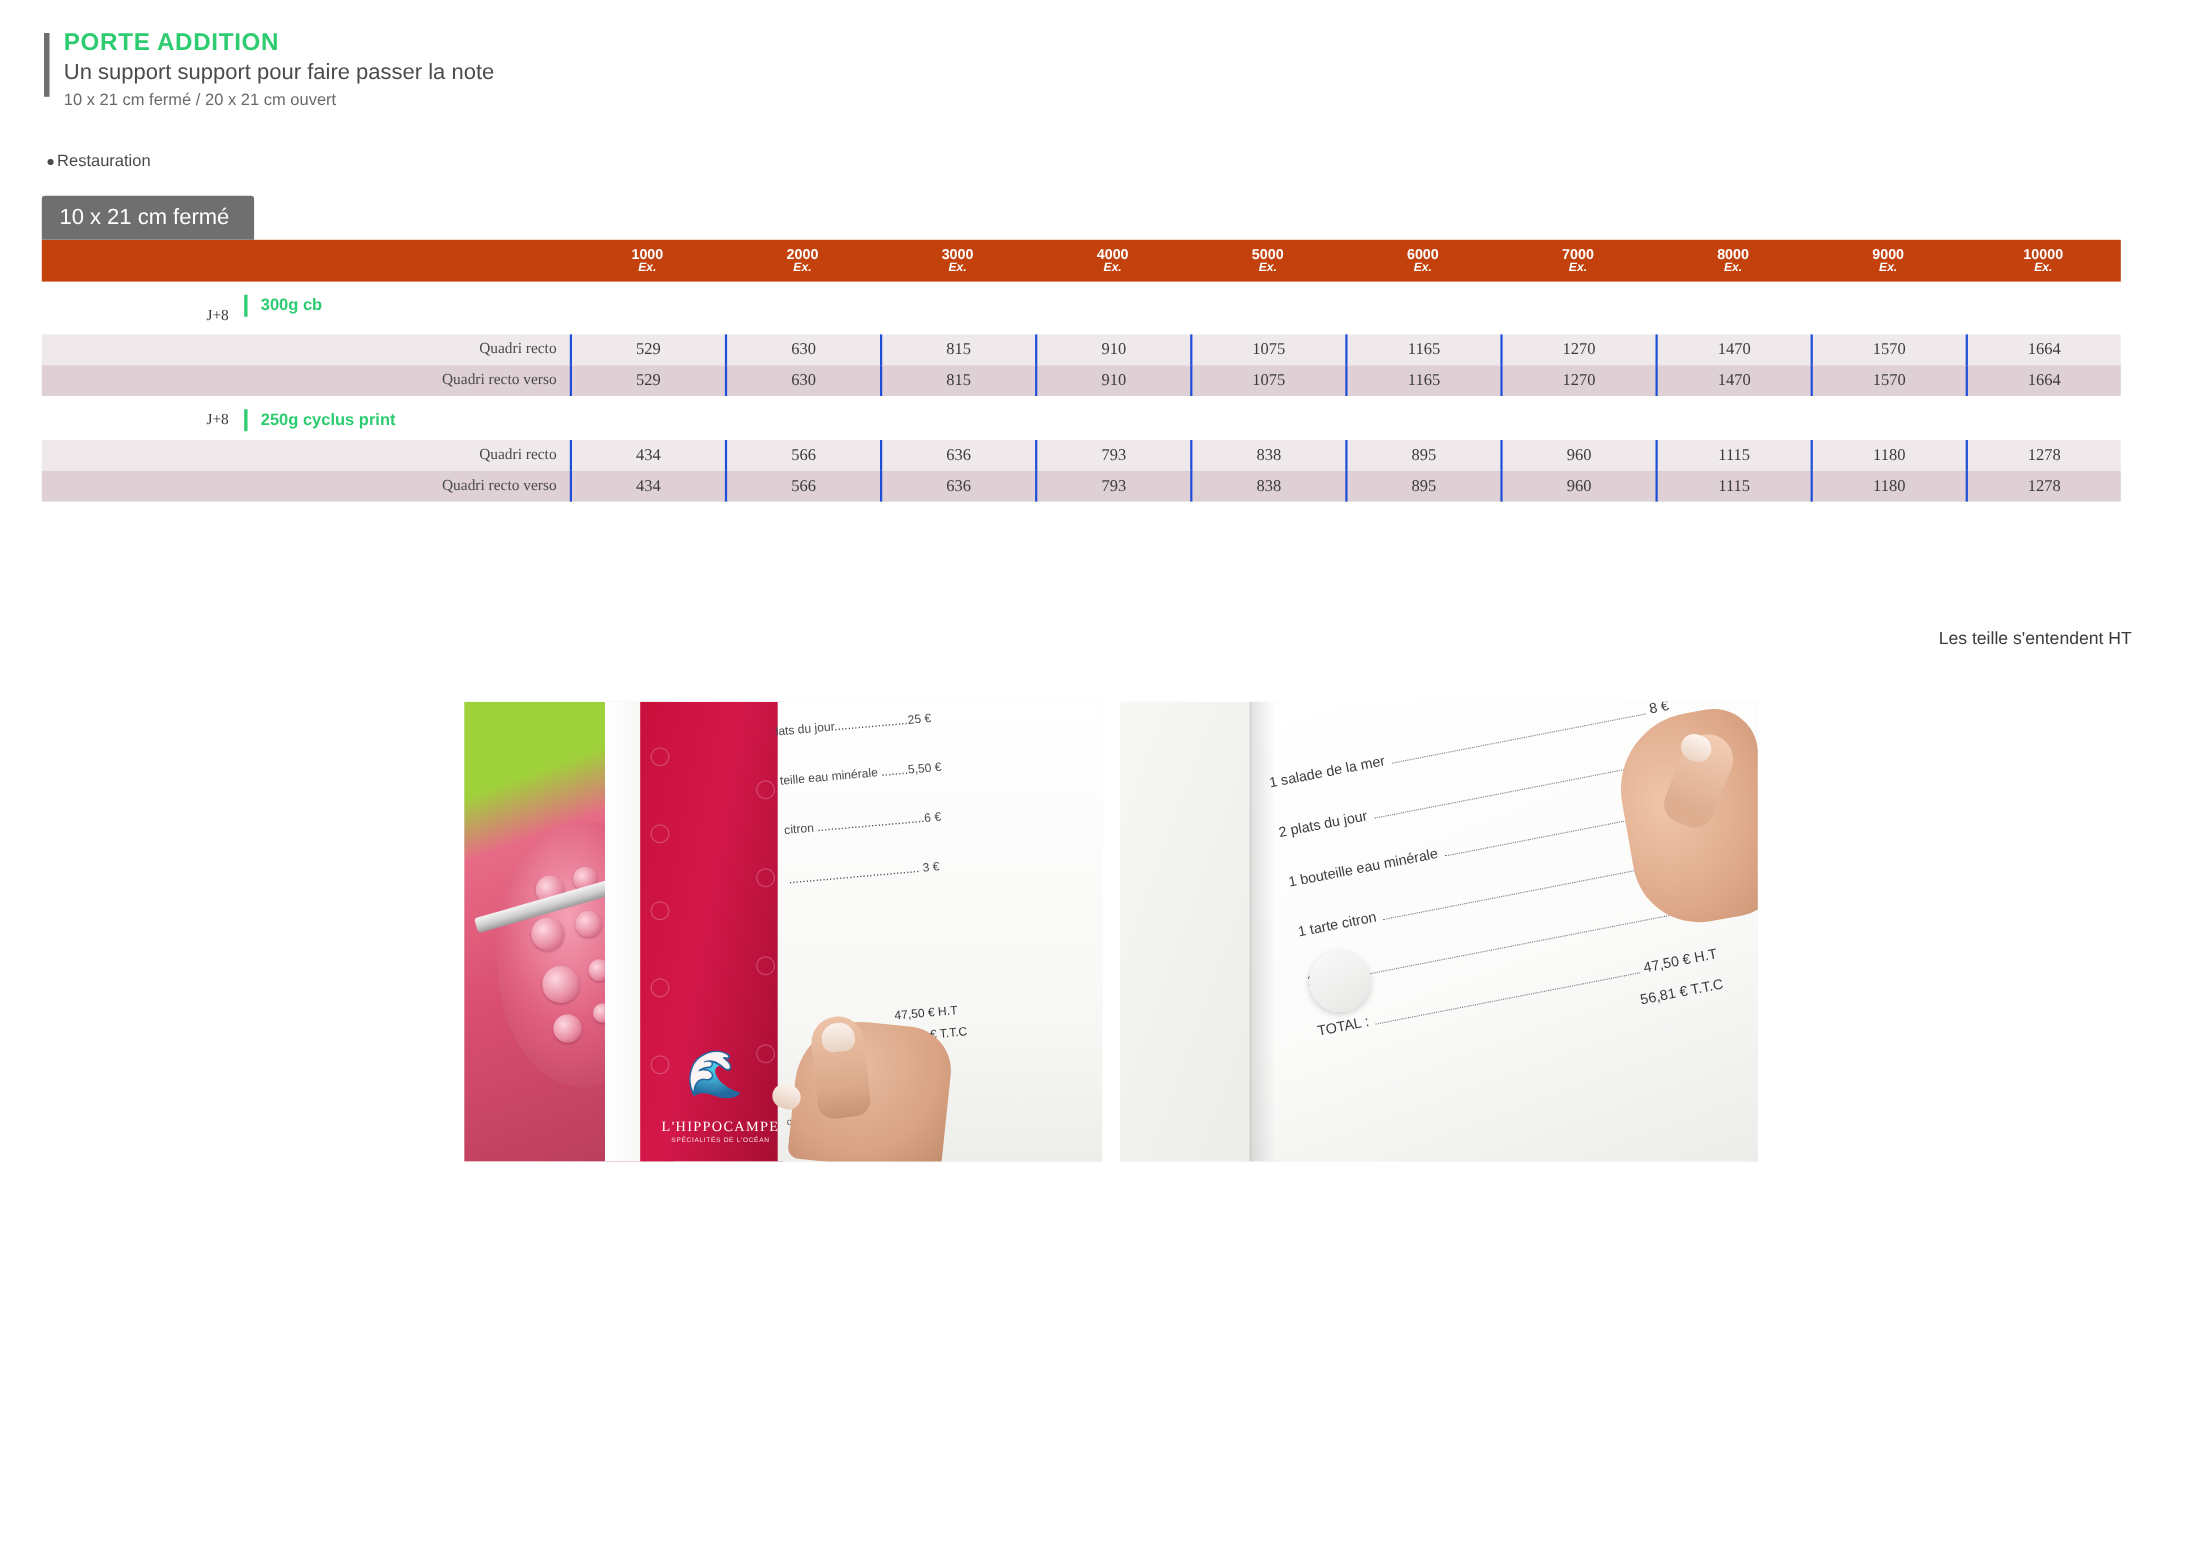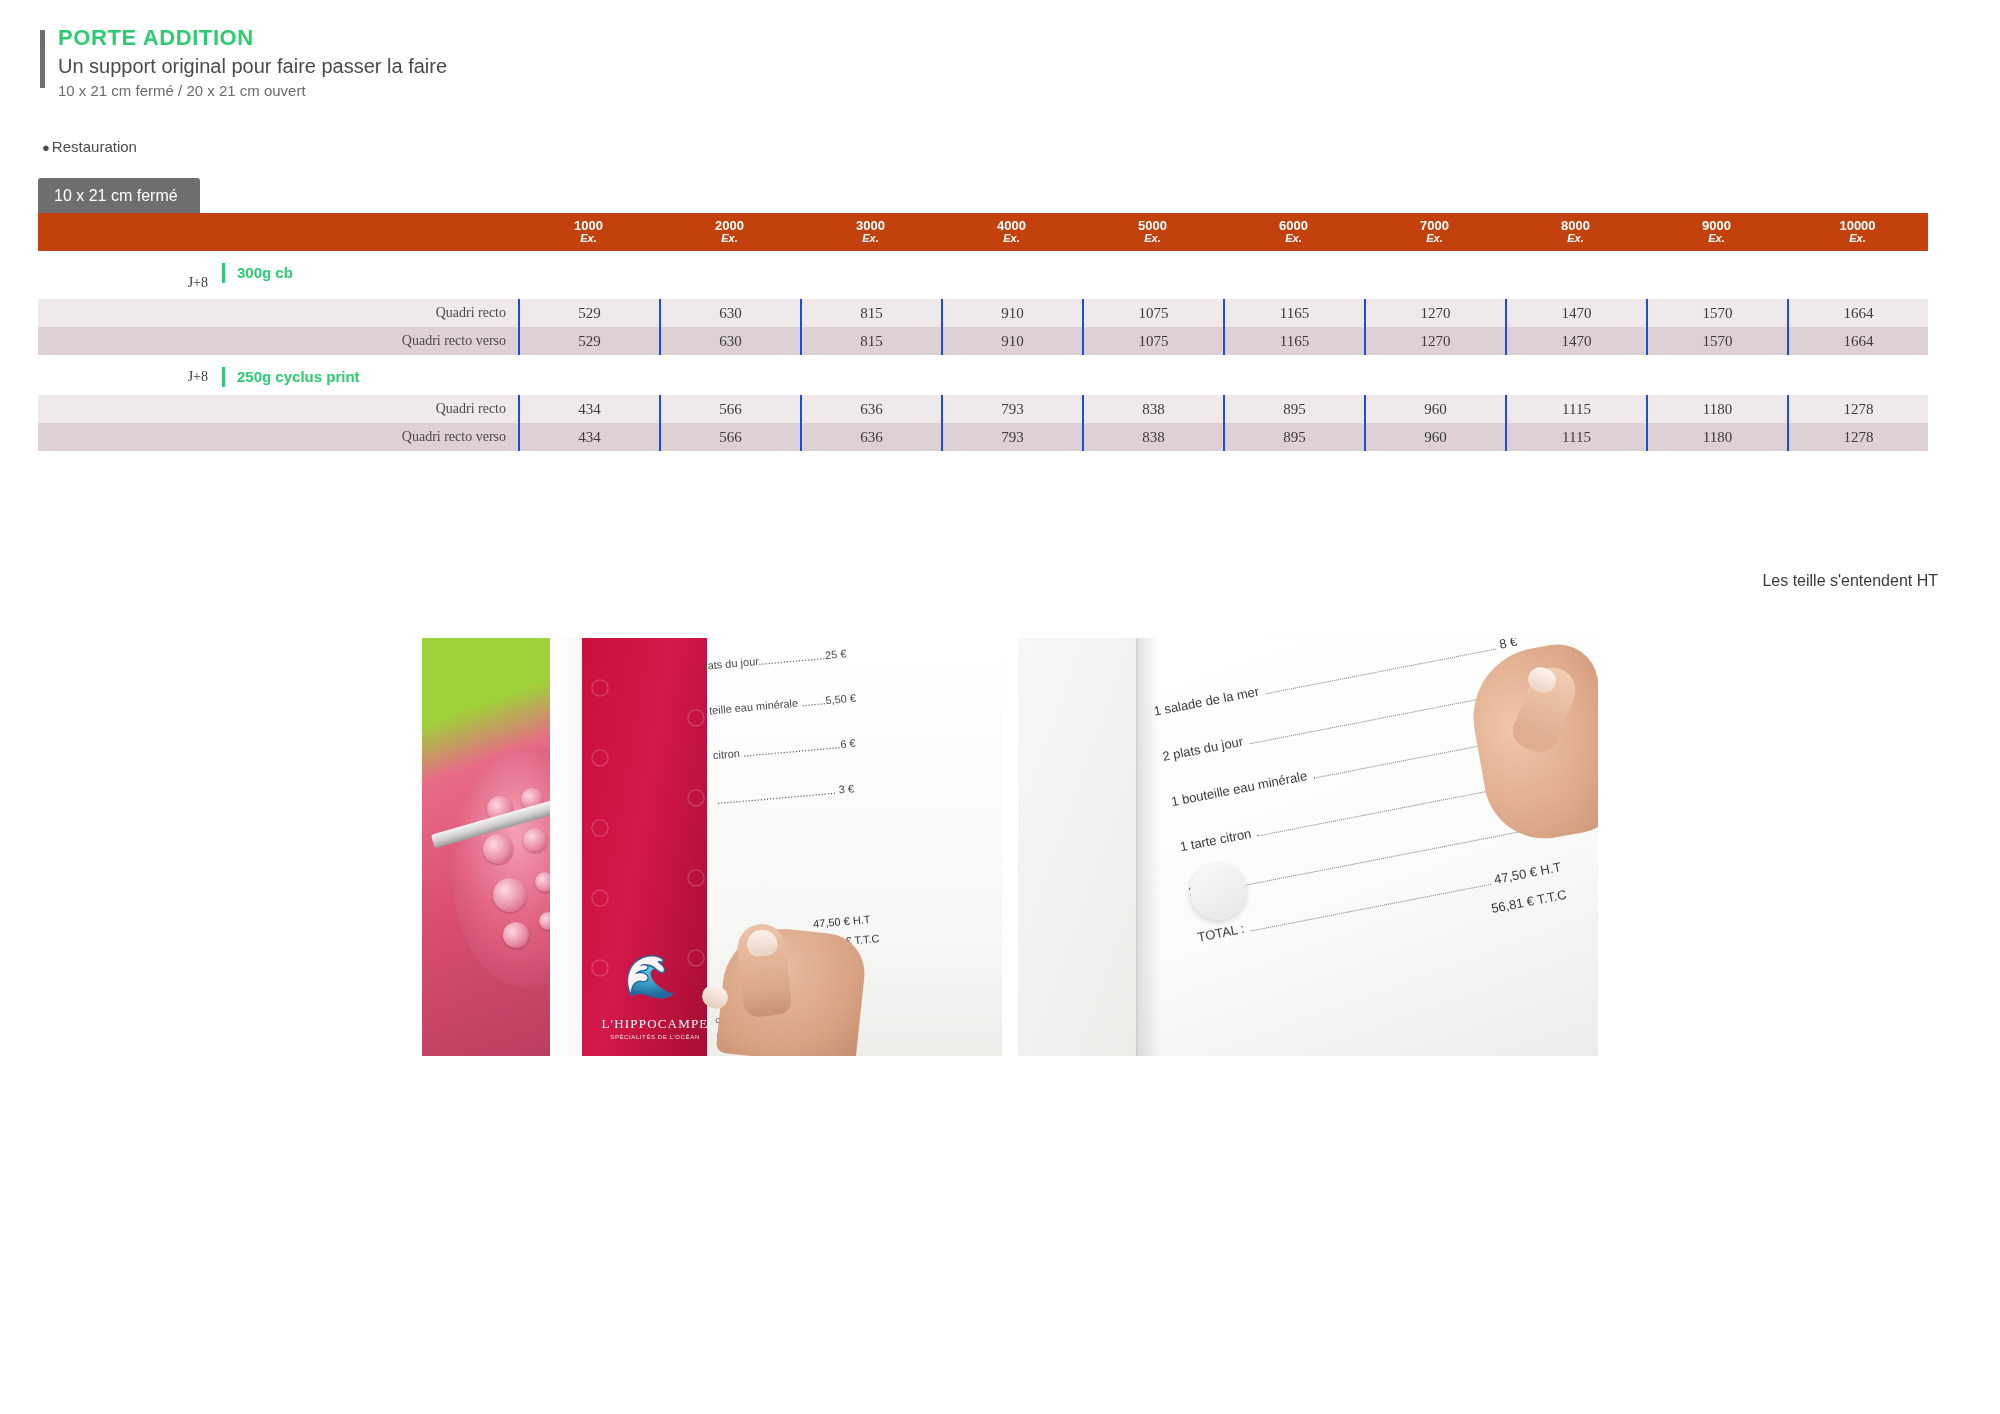--- a/index.html
+++ b/index.html
@@ -69,21 +69,21 @@
   .table-wrap {
     position: absolute;
     left: 38px;
     top: 178px;
     width: 1890px;
   }
   .tab-label {
     display: inline-block;
     background: #6f6f6f;
     color: #ffffff;
-    font-size: 16px;
+    font-size: 20px;
     padding: 8px 22px 8px 16px;
     border-radius: 3px 3px 0 0;
     line-height: 1.2;
   }
   .col-header {
     display: flex;
     background: #c2410c;
     color: #ffffff;
     height: 38px;
     align-items: center;
@@ -352,21 +352,21 @@
     background: linear-gradient(180deg, #fdf4ee 0%, #ecd4c4 100%);
     border-radius: 13px;
     transform: rotate(22deg);
   }
 </style>
 </head>
 <body>
 
 <div class="header">
   <div class="title">PORTE ADDITION</div>
-  <div class="subtitle">Un support original pour faire passer la faire</div>
+  <div class="subtitle">Un support support pour faire passer la note</div>
   <div class="dimensions">10 x 21 cm fermé / 20 x 21 cm ouvert</div>
 </div>
 
 <div class="category">
   <span class="bullet">●</span><span>Restauration</span>
 </div>
 
 <div class="table-wrap">
 
   <div>

